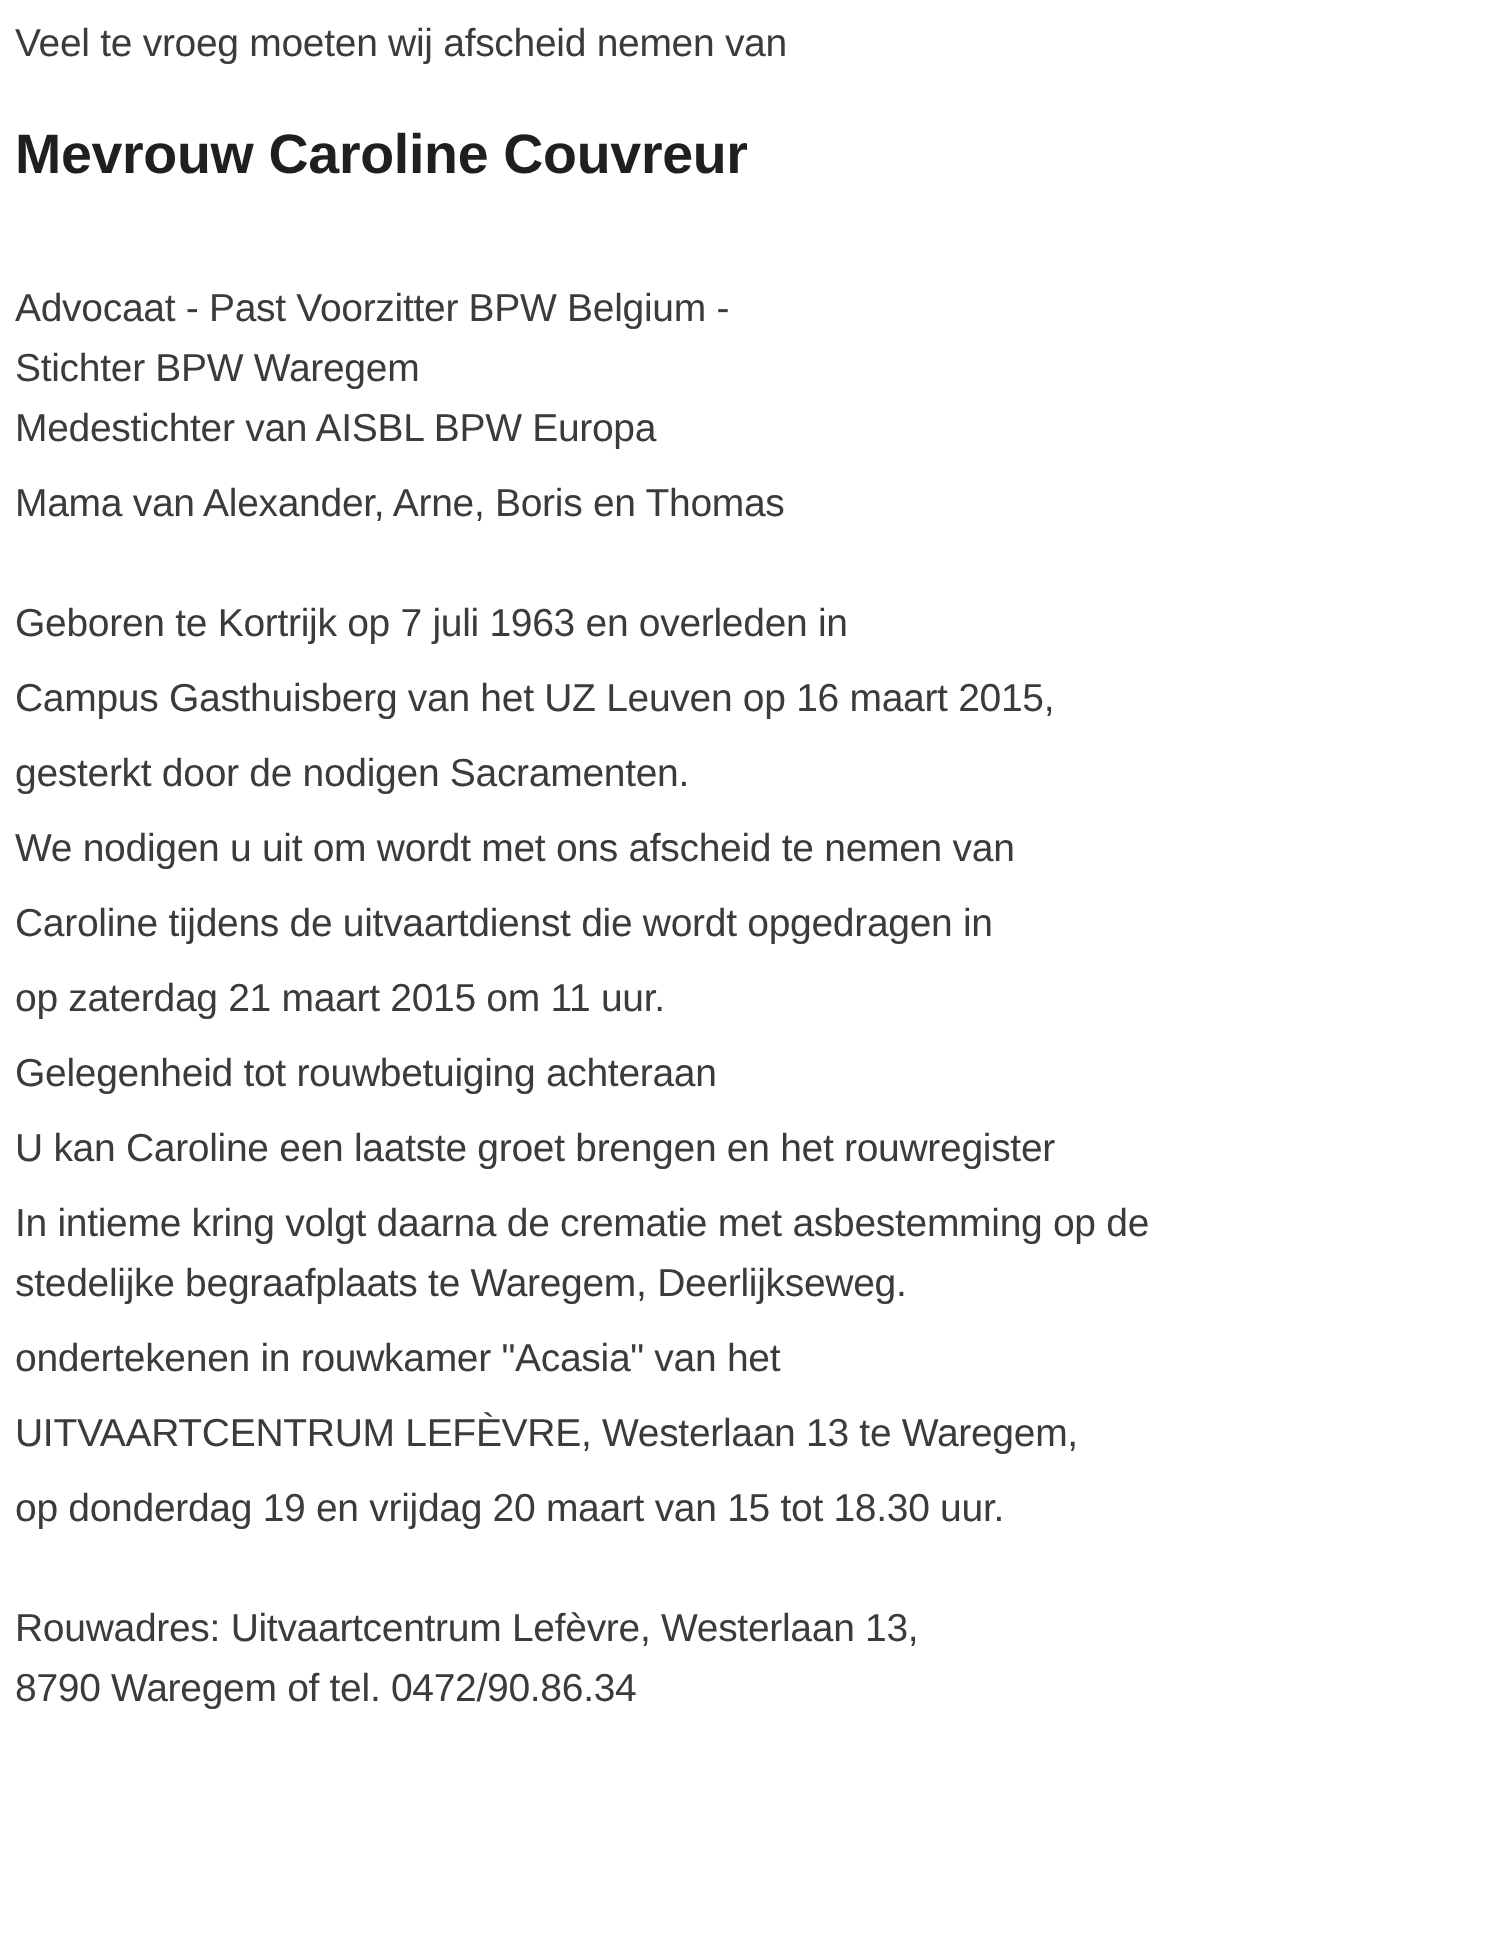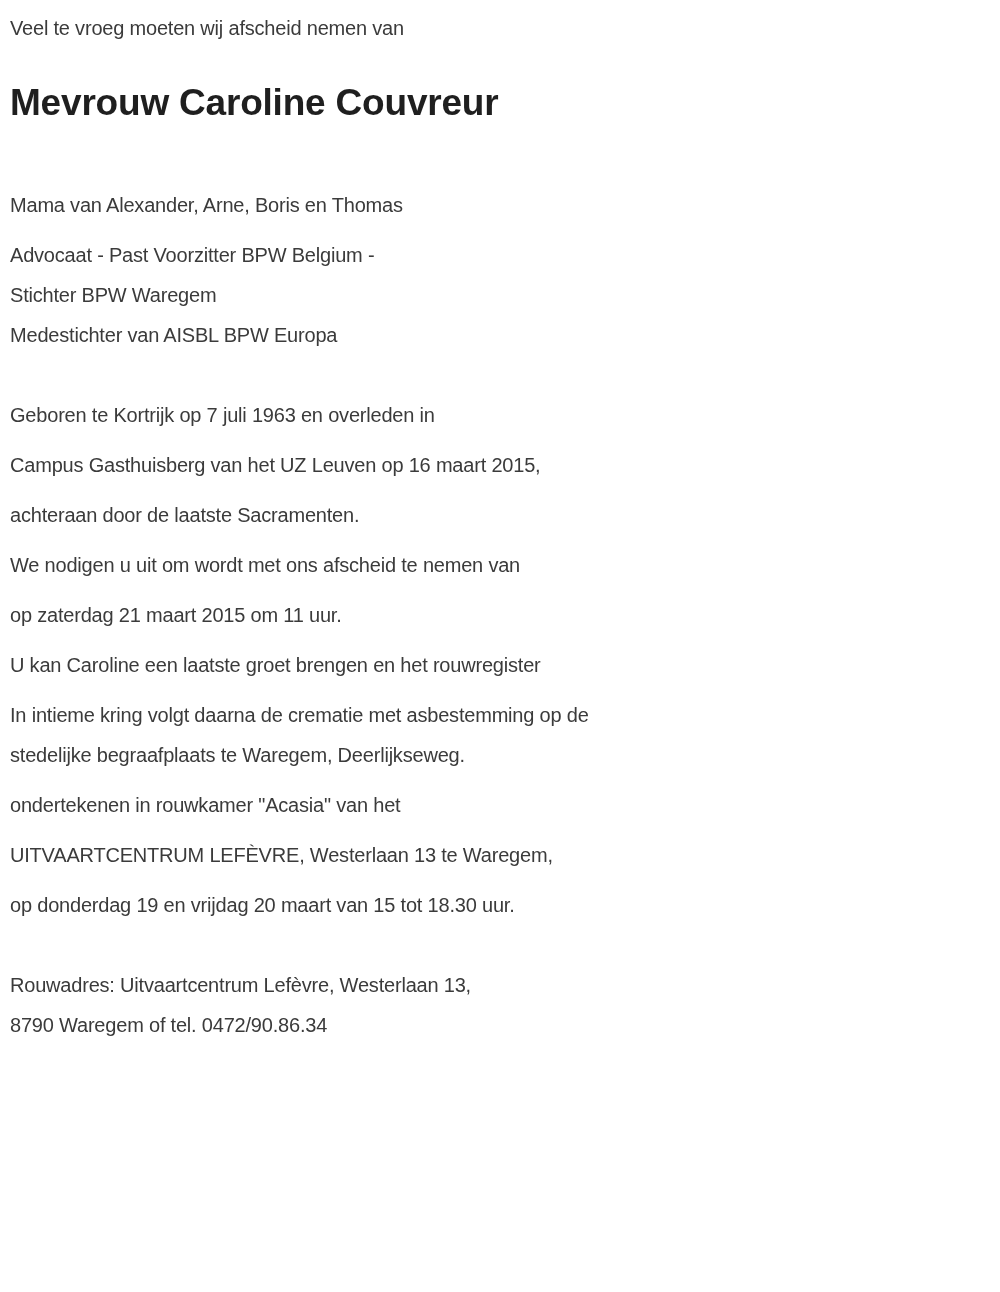--- a/index.html
+++ b/index.html
@@ -12,21 +12,21 @@
     width: 1000px;
     min-height: 1292px;
     font-family: "Liberation Sans", "DejaVu Sans", sans-serif;
   }
   .doc {
     padding: 8px 14px 10px 10px;
     color: #3b3b3b;
   }
   .doc p {
     margin: 0 0 10px 0;
-    font-size: 20px;
+    font-size: 26px;
     line-height: 40px;
     font-weight: 400;
     letter-spacing: -0.2px;
   }
   .intro {
     margin-bottom: 33px !important;
   }
   h1.title {
     margin: 0 0 60px 0;
     font-size: 37px;
@@ -41,29 +41,31 @@
 </style>
 </head>
 <body>
 
 <main class="doc">
 
   <p class="intro">Veel te vroeg moeten wij afscheid nemen van</p>
 
   <h1 class="title">Mevrouw Caroline Couvreur</h1>
 
+  <p><span>Advocaat - Past Voorzitter BPW Belgium -</span><br><span>Stichter BPW Waregem</span><br><span>Medestichter van AISBL BPW Europa</span></p>
+
   <p>Mama van Alexander, Arne, Boris en Thomas</p>
-
-  <p><span>Advocaat - Past Voorzitter BPW Belgium -</span><br><span>Stichter BPW Waregem</span><br><span>Medestichter van AISBL BPW Europa</span></p>
 
   <p class="gap">Geboren te Kortrijk op 7 juli 1963 en overleden in</p>
   <p>Campus Gasthuisberg van het UZ Leuven op 16 maart 2015,</p>
-  <p>achteraan door de laatste Sacramenten.</p>
+  <p>gesterkt door de nodigen Sacramenten.</p>
   <p>We nodigen u uit om wordt met ons afscheid te nemen van</p>
+  <p>Caroline tijdens de uitvaartdienst die wordt opgedragen in</p>
   <p>op zaterdag 21 maart 2015 om 11 uur.</p>
+  <p>Gelegenheid tot rouwbetuiging achteraan</p>
   <p>U kan Caroline een laatste groet brengen en het rouwregister</p>
   <p><span>In intieme kring volgt daarna de crematie met asbestemming op de</span><br><span>stedelijke begraafplaats te Waregem, Deerlijkseweg.</span></p>
   <p>ondertekenen in rouwkamer "Acasia" van het</p>
   <p>UITVAARTCENTRUM LEFÈVRE, Westerlaan 13 te Waregem,</p>
   <p>op donderdag 19 en vrijdag 20 maart van 15 tot 18.30 uur.</p>
 
   <p class="gap"><span>Rouwadres: Uitvaartcentrum Lefèvre, Westerlaan 13,</span><br><span>8790 Waregem of tel. 0472/90.86.34</span></p>
 
 </main>
 

